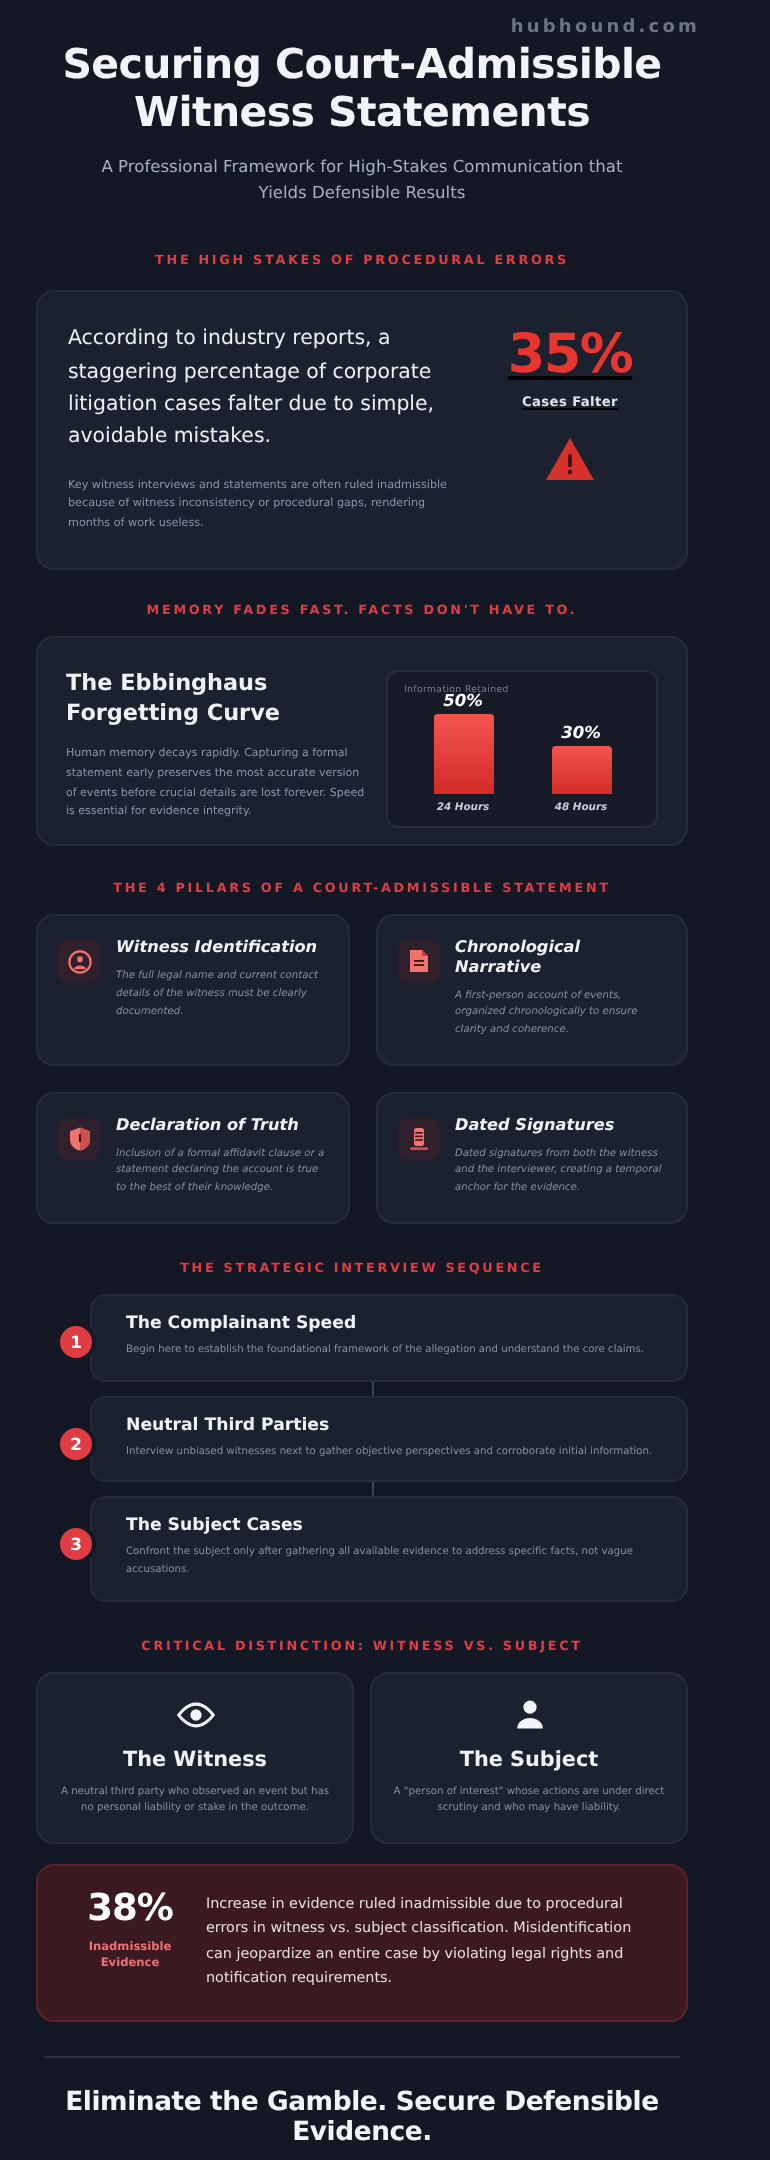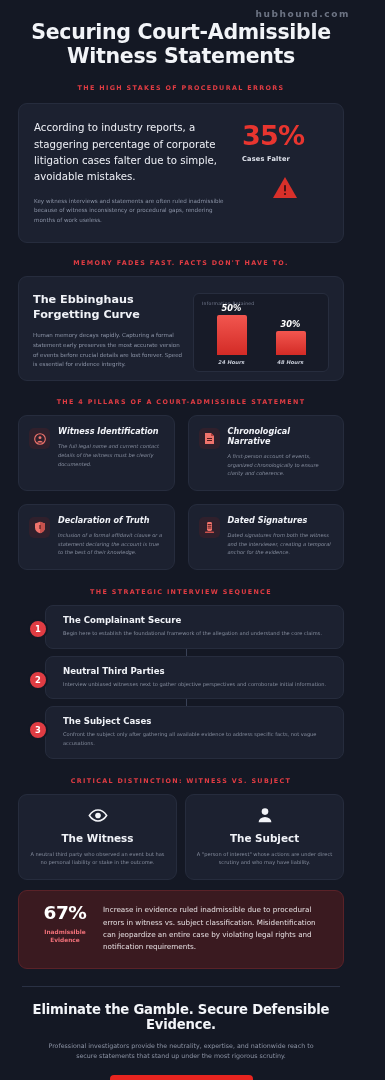--- a/index.html
+++ b/index.html
@@ -44,21 +44,21 @@
   
   .hero-wrap { padding:11px 18px 0 18px; }
   .hero { display:flex; padding:16px 15px 17px 15px; align-items:flex-start; }
   .hero-left { flex:1; padding-right:10px; }
   .hero-head {
     font-size:10.2px; color:#eef0f6; line-height:1.6; font-weight:500;
   }
   .hero-sub {
     margin-top:11px; font-size:5.6px; color:#8b93a6; line-height:1.72;
   }
-  .hero-right { width:86px; padding-top:2px; }
+  .hero-right { width:86px; text-align:center; padding-top:2px;text-decoration:underline; }
   .big-num {
     font-size:27px; font-weight:bold; color:#e8352f; line-height:1;
     letter-spacing:-0.8px;
   }
   .big-label {
     margin-top:6px; font-size:6.6px; font-weight:bold; color:#dfe3ec;
     letter-spacing:0.2px;
   }
   .warn-tri { margin-top:13px; display:flex; justify-content:center; }
 
@@ -180,23 +180,24 @@
 
 <div class="page">
 
   <div class="watermark">hubhound.com</div>
 
   <div class="header">
     <div class="title">
       <span>Securing Court-Admissible</span><br>
       <span>Witness Statements</span>
     </div>
-  </div>
-
-  <div style="margin-top:16px;">
+    <div class="subtitle">A Professional Framework for High-Stakes Communication that Yields Defensible Results</div>
+  </div>
+
+  <div style="margin-top:24px;">
     <div class="eyebrow">THE HIGH STAKES OF PROCEDURAL ERRORS</div>
     <div class="hero-wrap">
       <div class="card hero">
         <div class="hero-left">
           <div class="hero-head">According to industry reports, a staggering percentage of corporate litigation cases falter due to simple, avoidable mistakes.</div>
           <div class="hero-sub">Key witness interviews and statements are often ruled inadmissible because of witness inconsistency or procedural gaps, rendering months of work useless.</div>
         </div>
         <div class="hero-right">
           <div class="big-num">35%</div>
           <div class="big-label">Cases Falter</div>
@@ -308,21 +309,21 @@
   </div>
 
   <div style="margin-top:18px;">
     <div class="eyebrow">THE STRATEGIC INTERVIEW SEQUENCE</div>
     <div class="seq-wrap">
       <div class="seq">
 
         <div class="seq-row">
           <div class="seq-num">1</div>
           <div class="seq-card">
-            <div class="seq-title">The Complainant Secure</div>
+            <div class="seq-title">The Complainant Speed</div>
             <div class="seq-body">Begin here to establish the foundational framework of the allegation and understand the core claims.</div>
           </div>
           <div class="seq-link" style="top:100%;height:7px;"></div>
         </div>
 
         <div class="seq-row">
           <div class="seq-num">2</div>
           <div class="seq-card">
             <div class="seq-title">Neutral Third Parties</div>
             <div class="seq-body">Interview unbiased witnesses next to gather objective perspectives and corroborate initial information.</div>
@@ -369,21 +370,21 @@
           <div class="vs-body">A "person of interest" whose actions are under direct scrutiny and who may have liability.</div>
         </div>
 
       </div>
     </div>
   </div>
 
   <div class="alert-wrap">
     <div class="alert">
       <div class="alert-left">
-        <div class="alert-num">67%</div>
+        <div class="alert-num">38%</div>
         <div class="alert-lbl">Inadmissible Evidence</div>
       </div>
       <div class="alert-body">Increase in evidence ruled inadmissible due to procedural errors in witness vs. subject classification. Misidentification can jeopardize an entire case by violating legal rights and notification requirements.</div>
     </div>
   </div>
 
   <div class="divider"></div>
   <div class="footer">
     <div class="foot-title">Eliminate the Gamble. Secure Defensible Evidence.</div>
     <div class="foot-body">Professional investigators provide the neutrality, expertise, and nationwide reach to secure statements that stand up under the most rigorous scrutiny.</div>

